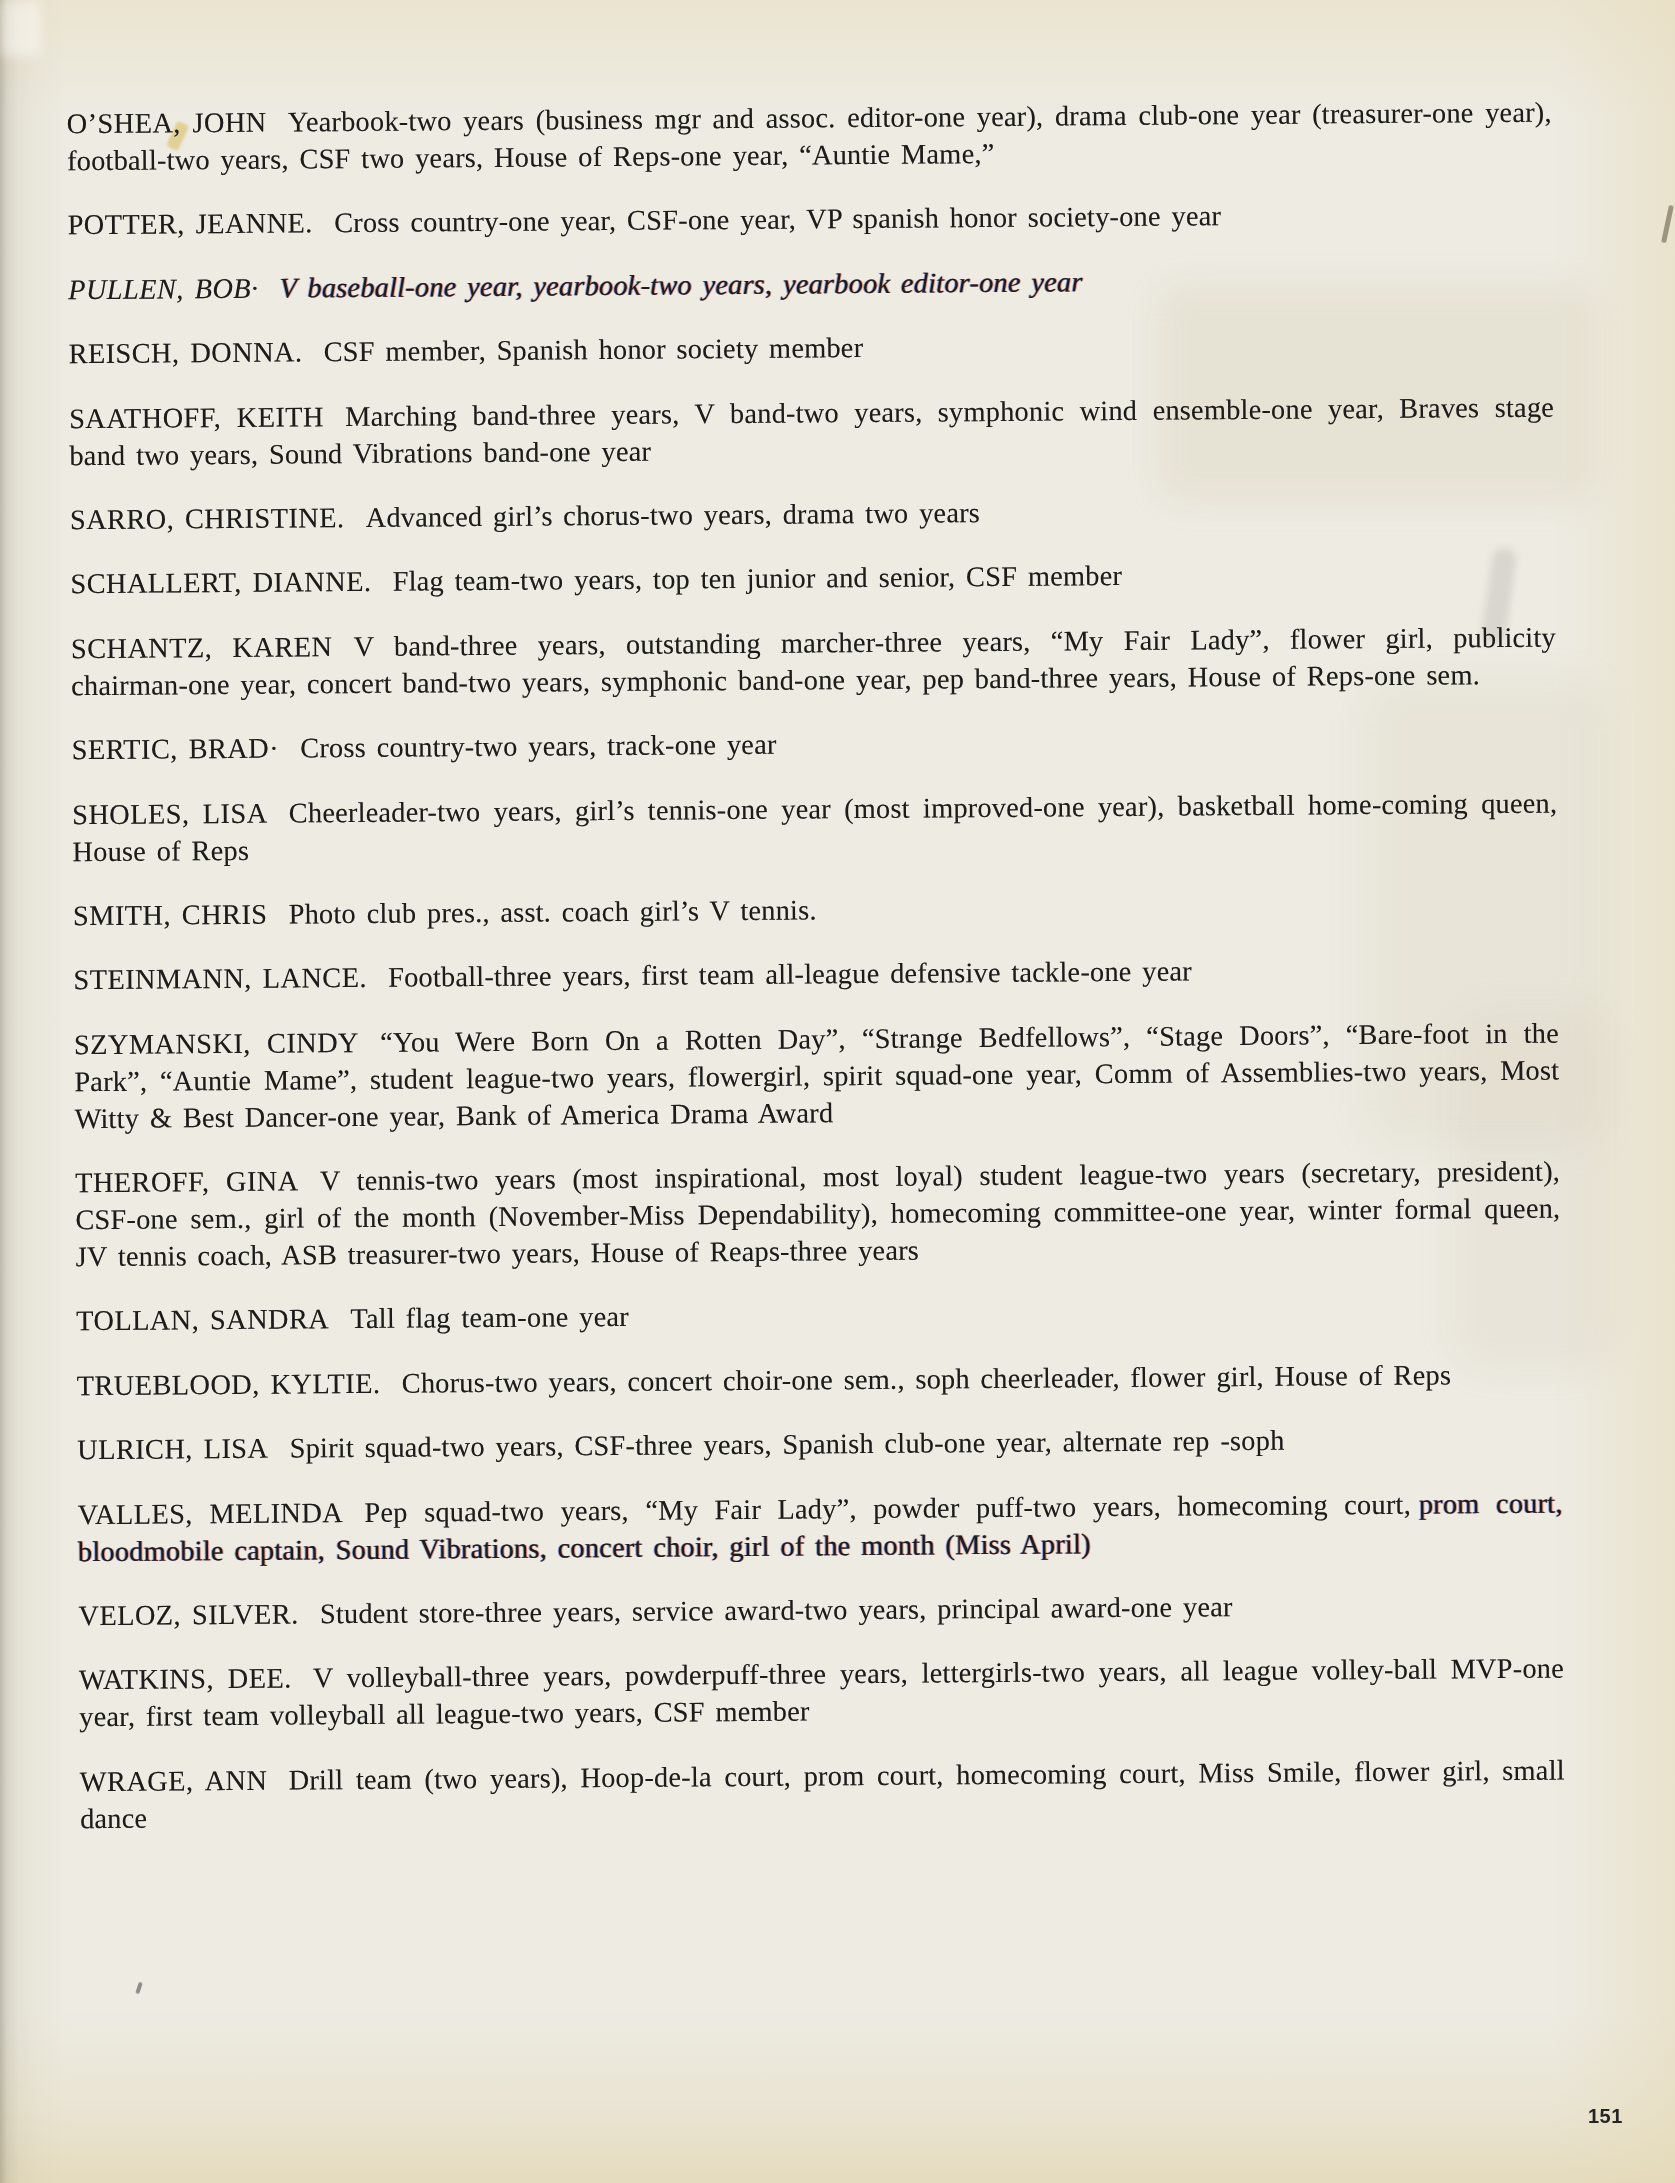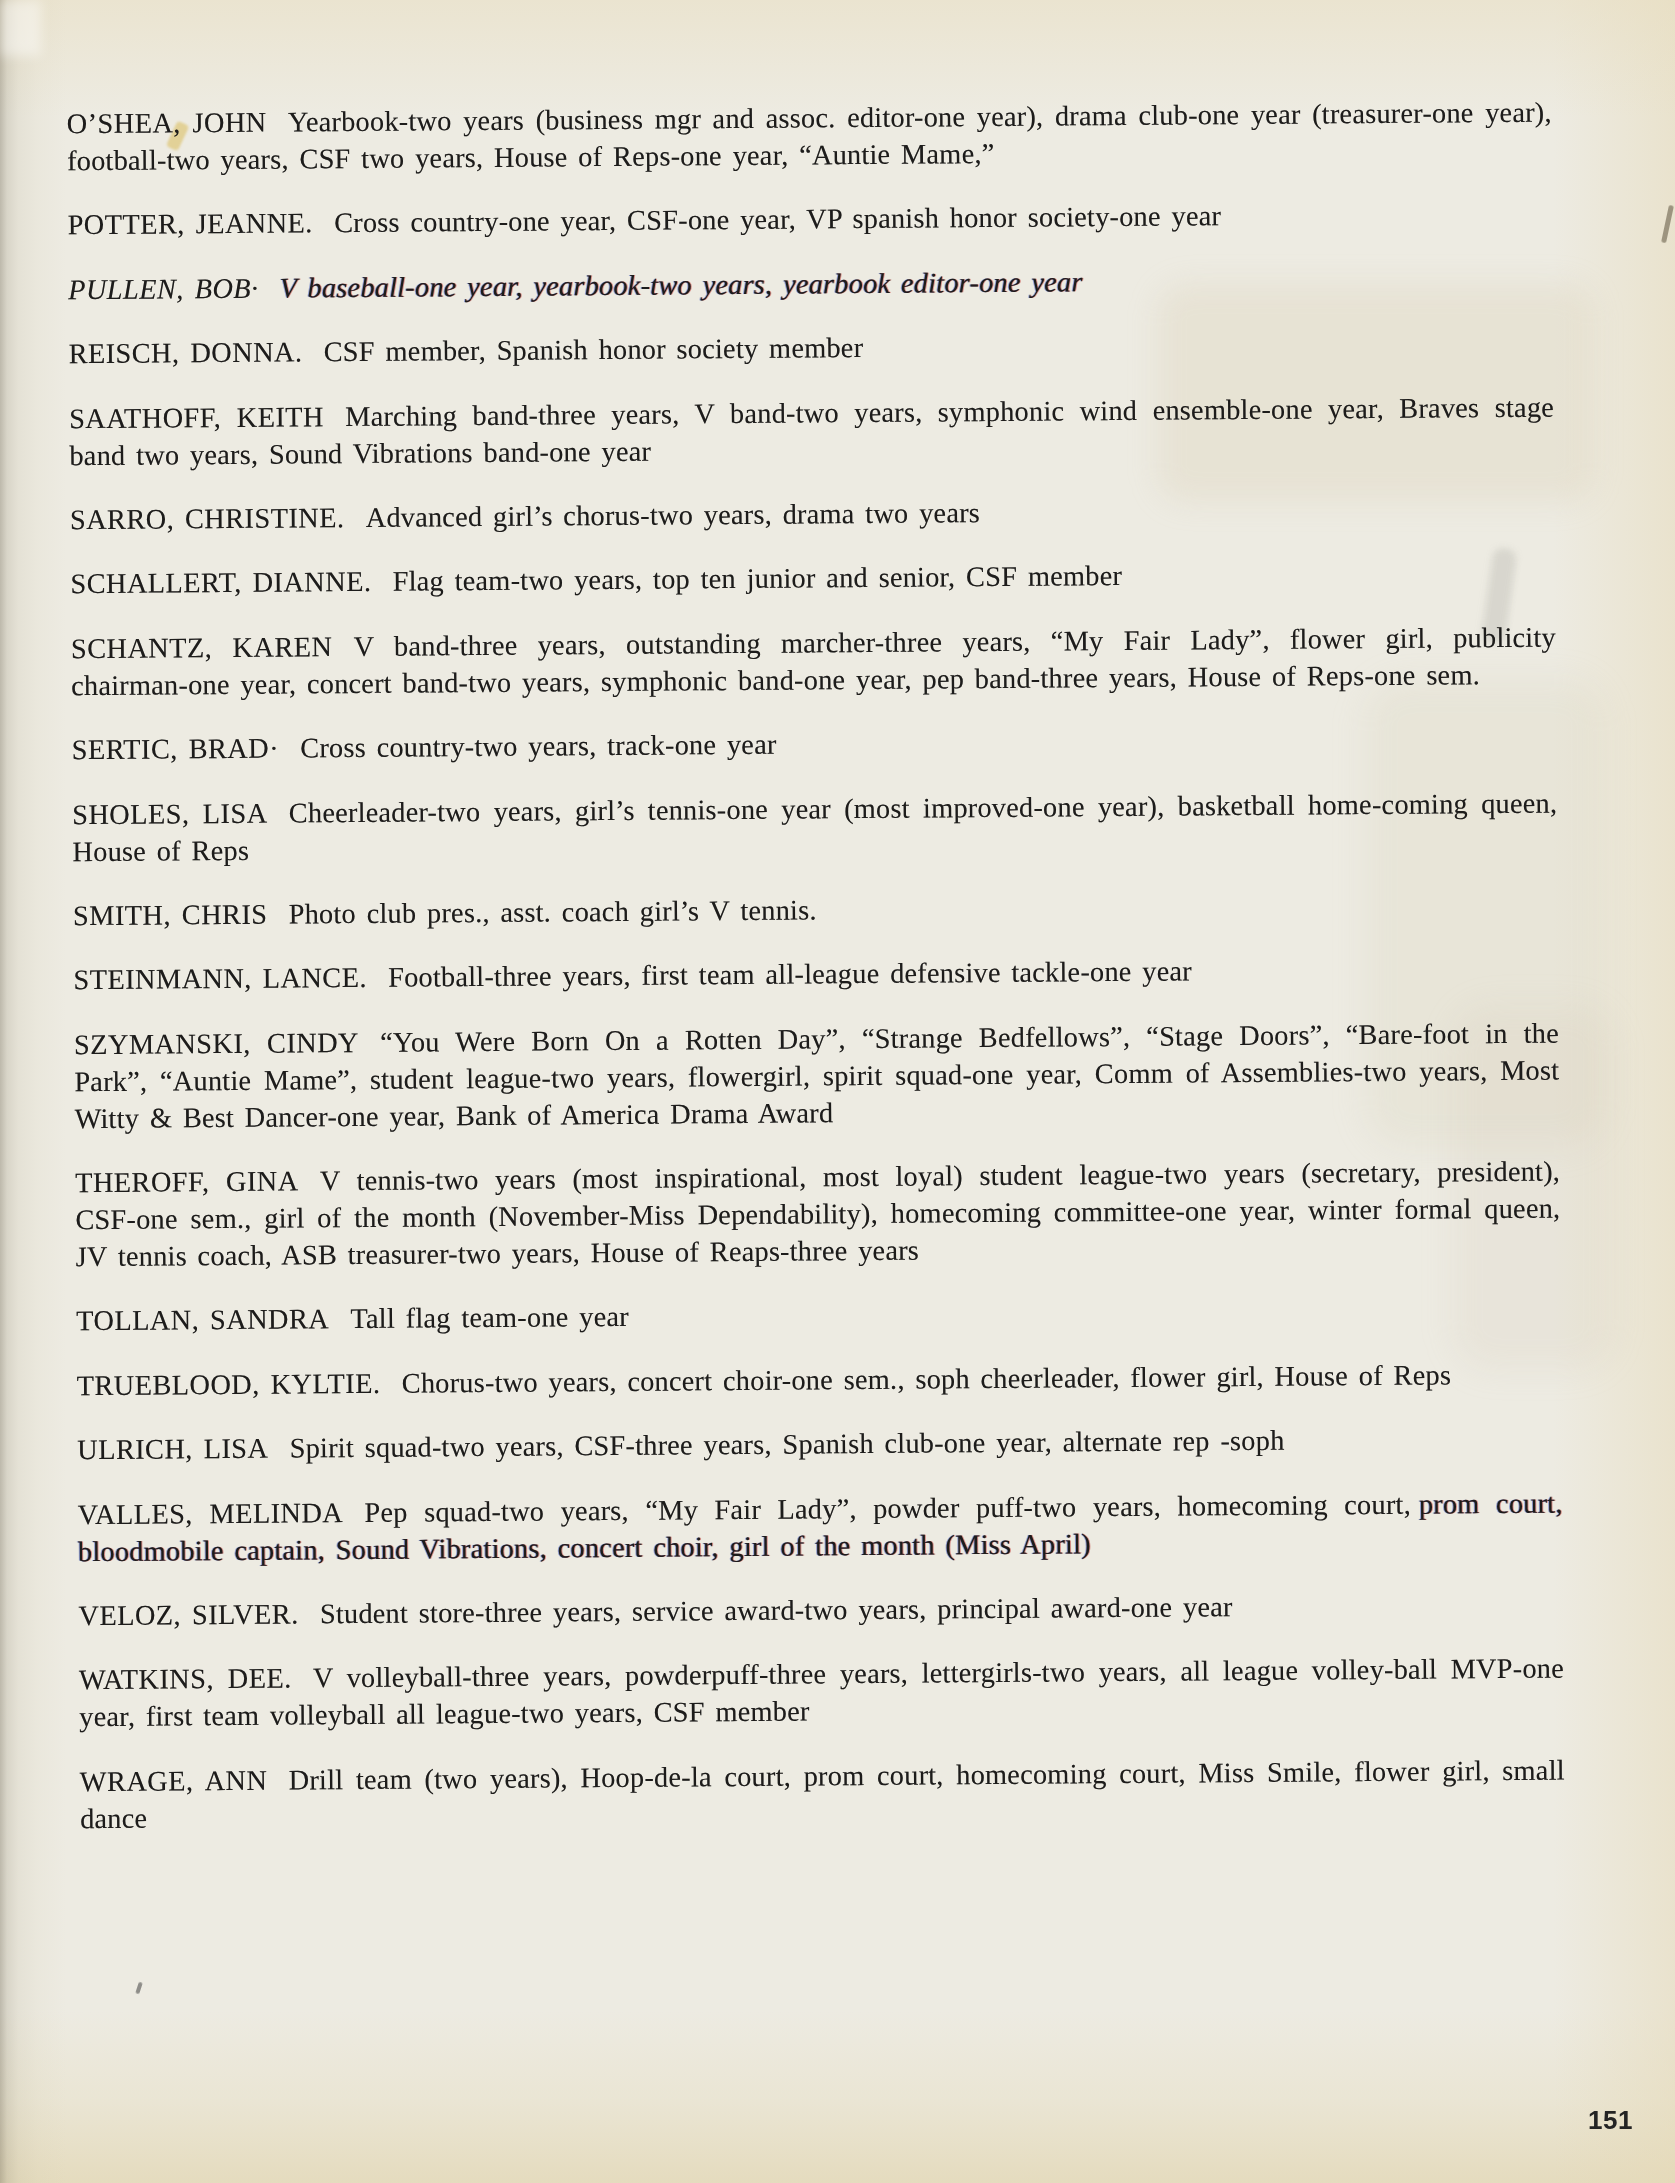--- a/index.html
+++ b/index.html
@@ -87,21 +87,21 @@
      -1px 0 0 rgba(34,62,180,0.45),
       0 0 0.5px rgba(30,30,30,0.40);
   }
   .fringe-tail { margin-left: 0.28em; }
   .name:empty, .desc:empty, .fringe-tail:empty { display: none; }
 
   .page-number {
     position: absolute;
     left: 1588px; top: 2105px;
     font-family: "Liberation Sans", sans-serif;
-    font-size: 26px;
+    font-size: 20px;
     font-weight: bold;
     color: #242424;
     letter-spacing: 0.5px;
   }
 </style>
 </head>
 <body>
 
 <div class="page">
 

